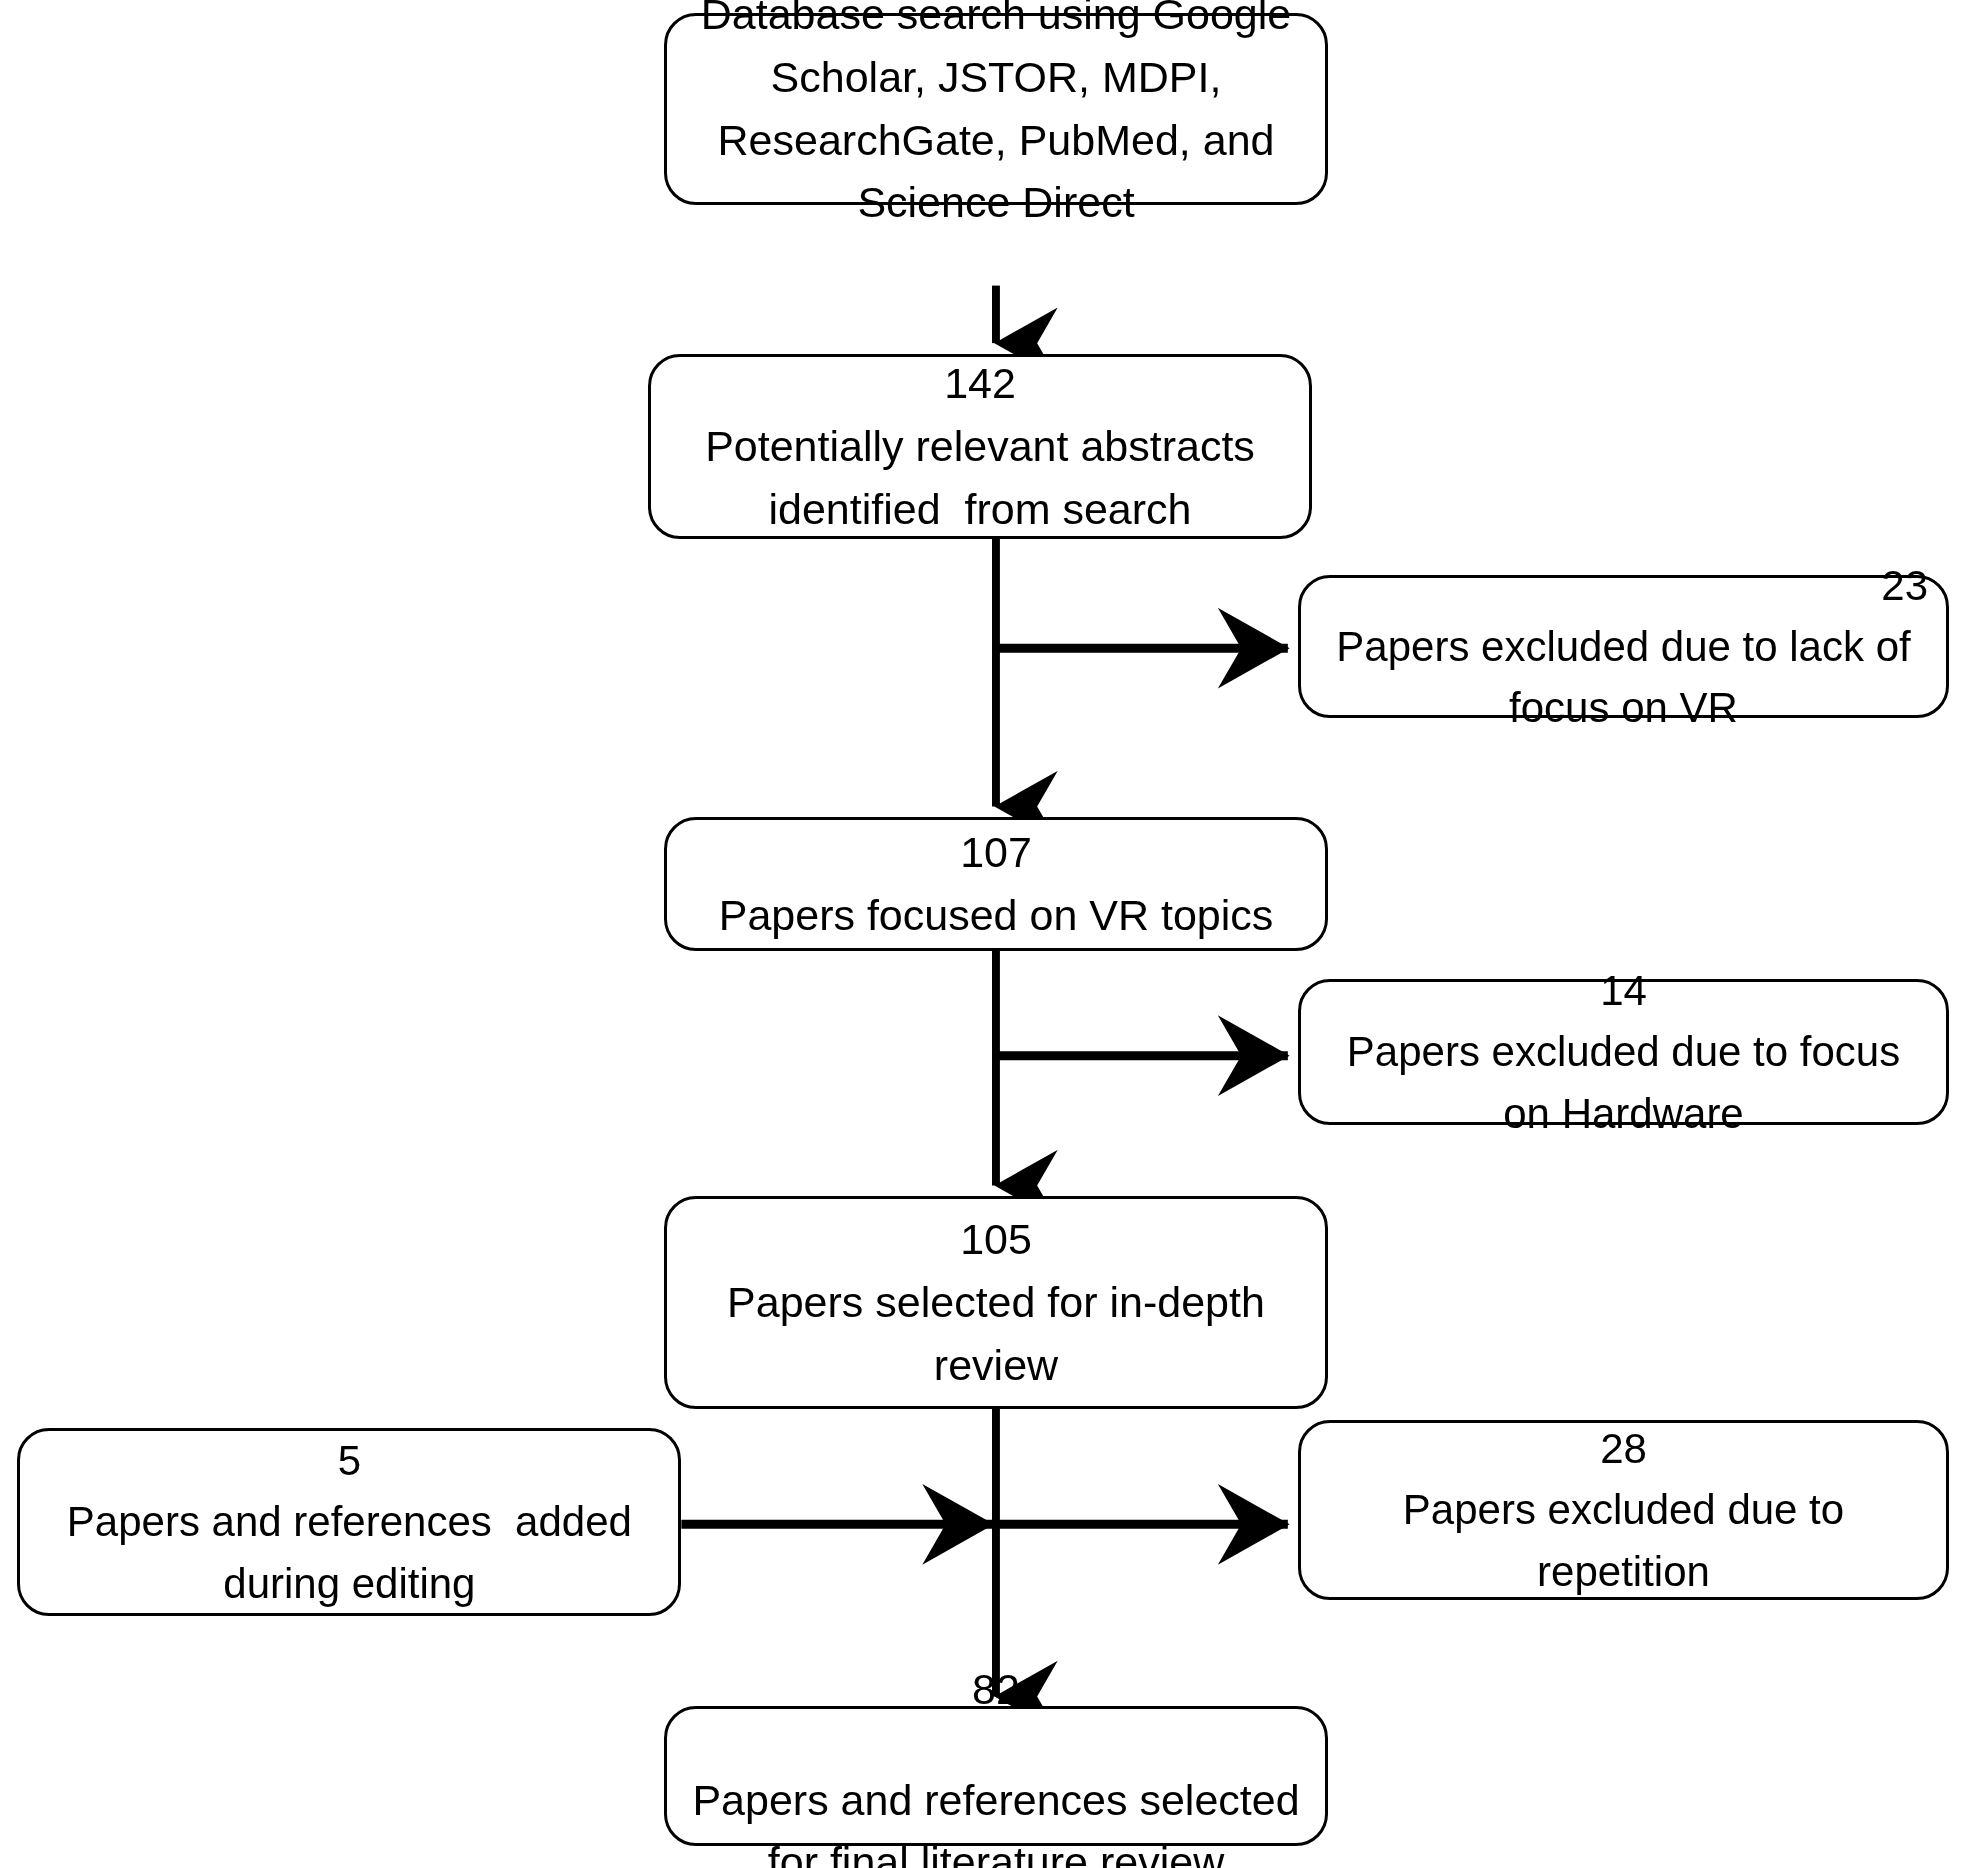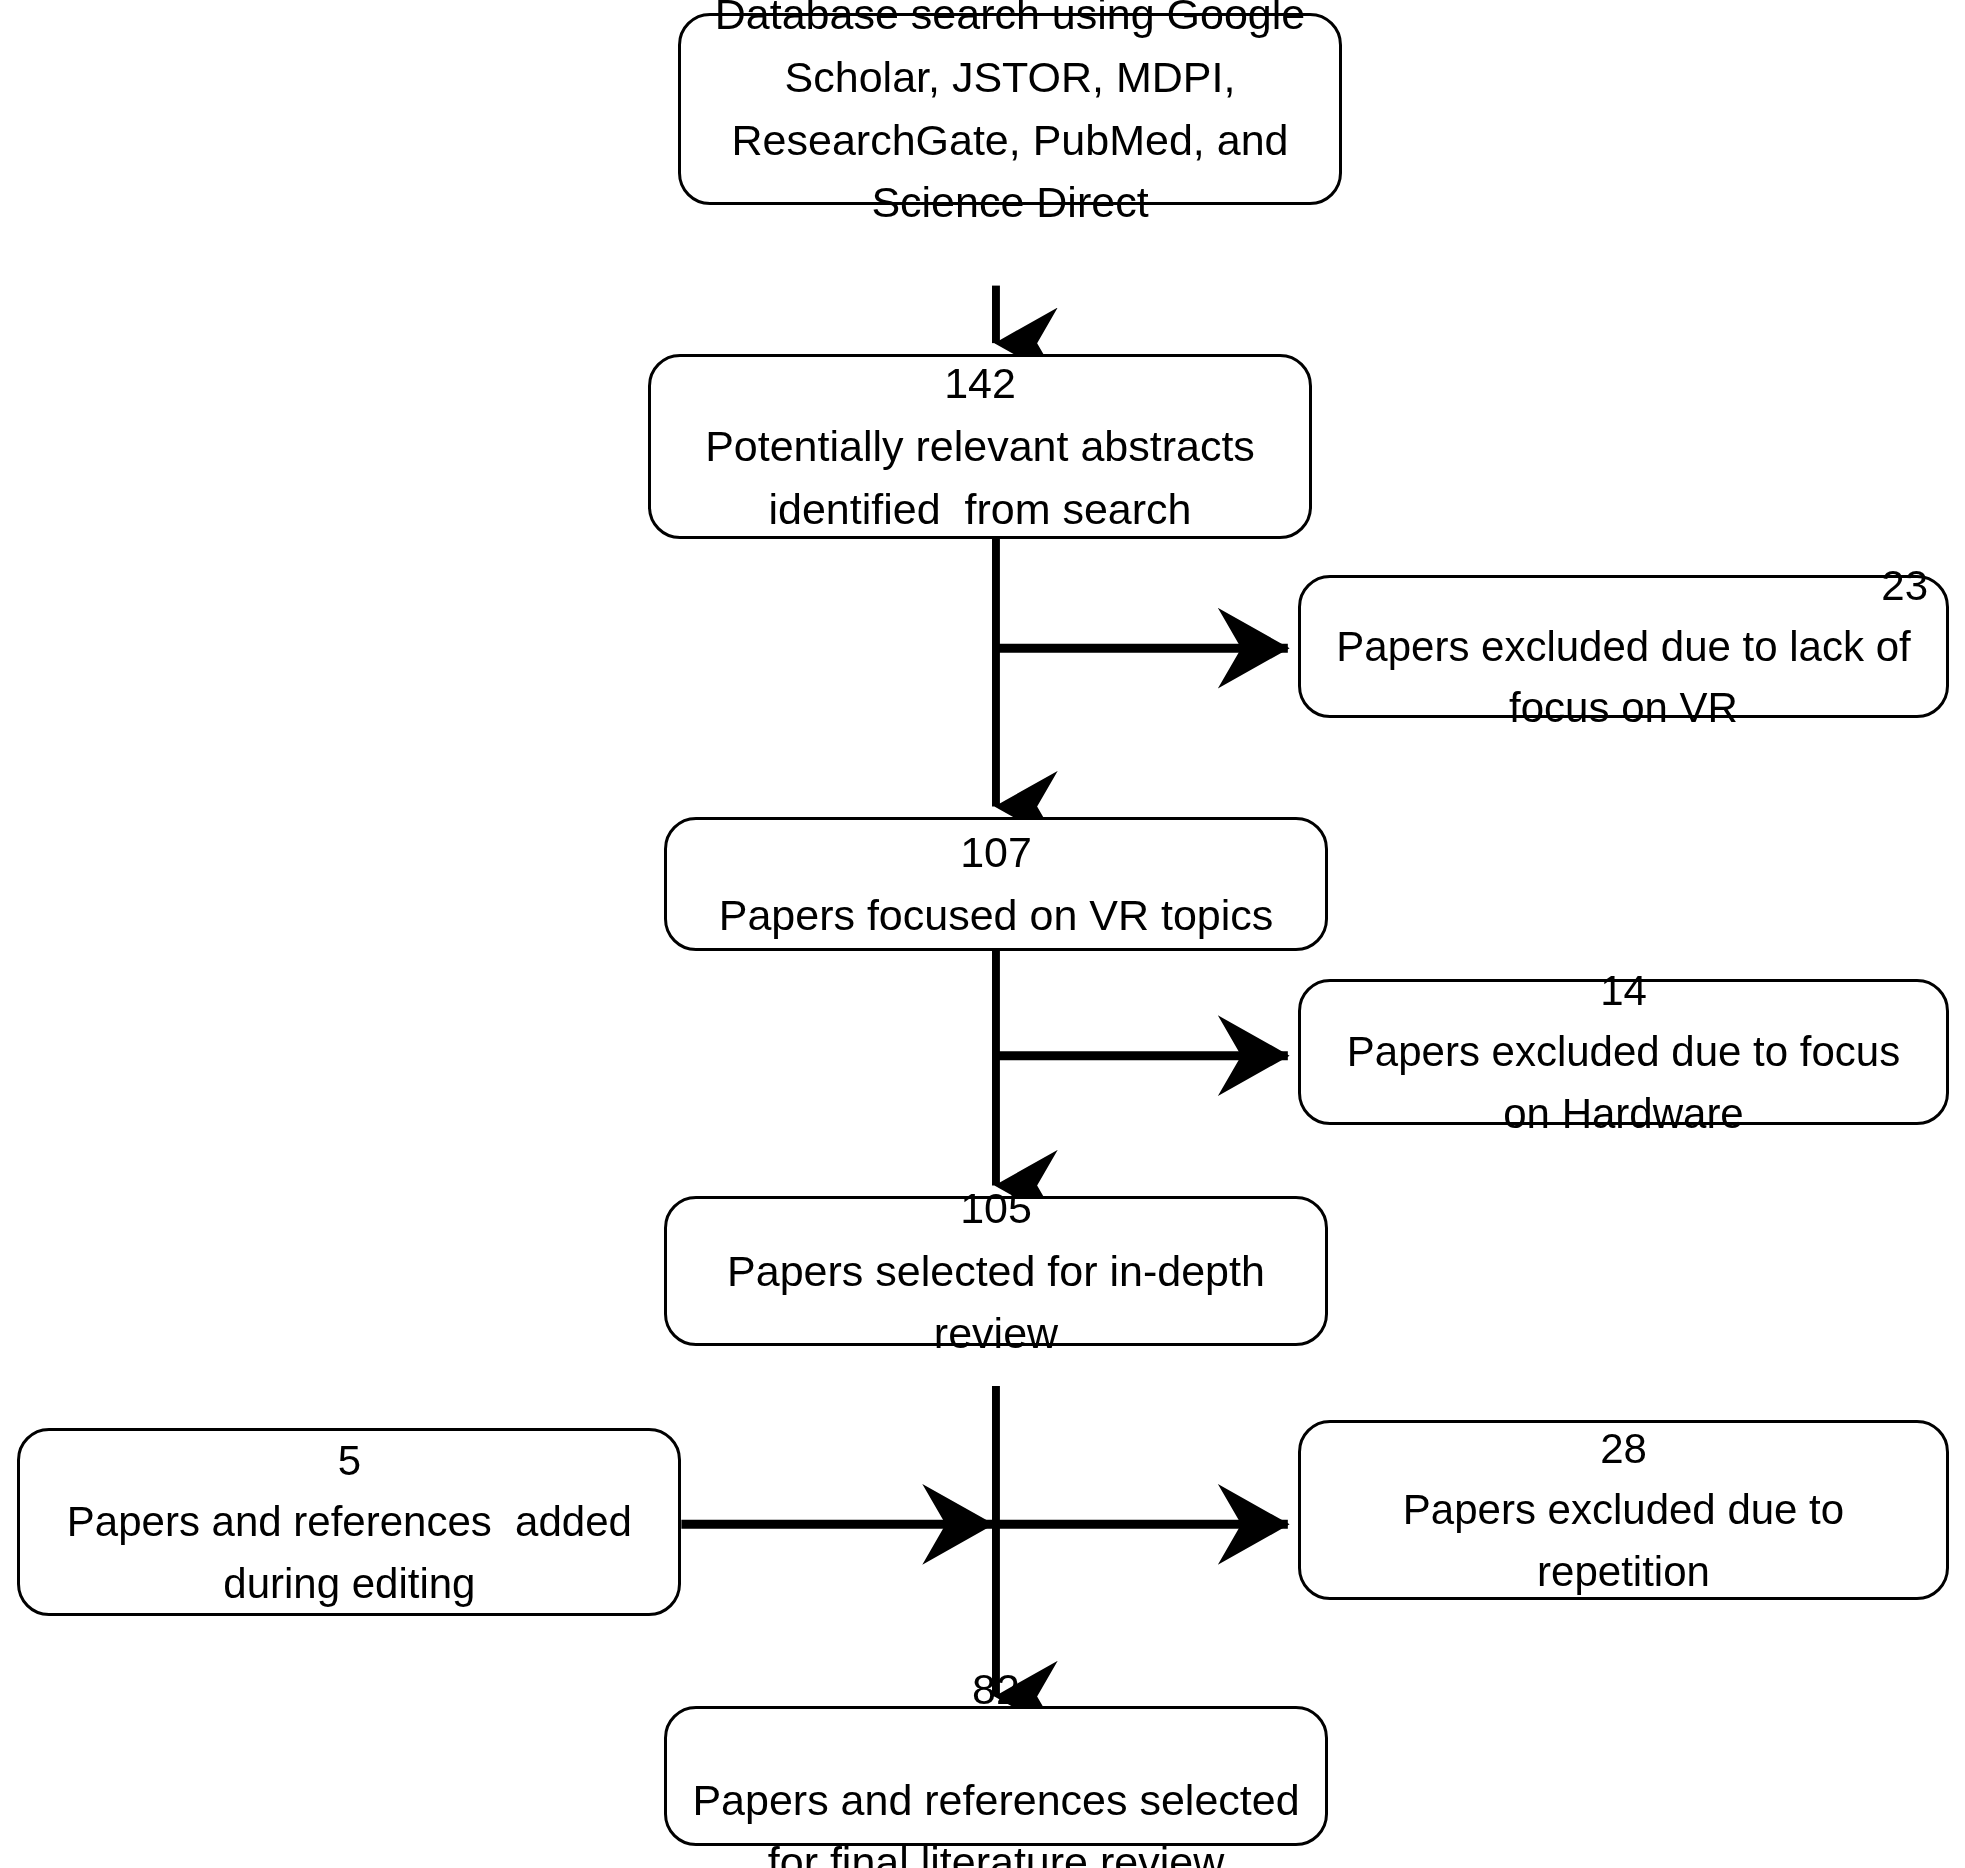--- a/index.html
+++ b/index.html
@@ -47,24 +47,24 @@
     display: block;
     white-space: pre-wrap;
   }
   
   .n-top      { font-size: 43px; }
   .n-main     { font-size: 43px; }
   .n-excl     { font-size: 42px; }
   .n-side     { font-size: 42px; }
 
   
-  #node-search      { left: 664px; top: 12.7px;   width: 664px; height: 192px; margin-left: 14px; }
+  #node-search      { left: 664px; top: 12.7px;   width: 664px; height: 192px; }
   #node-abstracts   { left: 648px; top: 354px;  width: 664px; height: 185px; }
   #node-vr-topics   { left: 664px; top: 817px; width: 664px; height: 134px; }
-  #node-indepth     { left: 664px; top: 1196px; width: 664px; height: 150px; }
+  #node-indepth     { left: 664px; top: 1196px; width: 664px; height: 213px; }
   #node-final       { left: 664px; top: 1706px; width: 664px; height: 140px; gap: 48px; }
 
   #node-excl-vr     { left: 1298px; top: 575px; width: 651px; height: 143px; align-items: flex-end; }
   #node-excl-hw     { left: 1298px; top: 979px; width: 651px; height: 146px; }
   #node-excl-rep    { left: 1298px; top: 1420px; width: 651px; height: 180px; }
 
   #node-added       { left: 17.4px;   top: 1428px; width: 664px; height: 188px; }
 </style>
 </head>
 <body>

